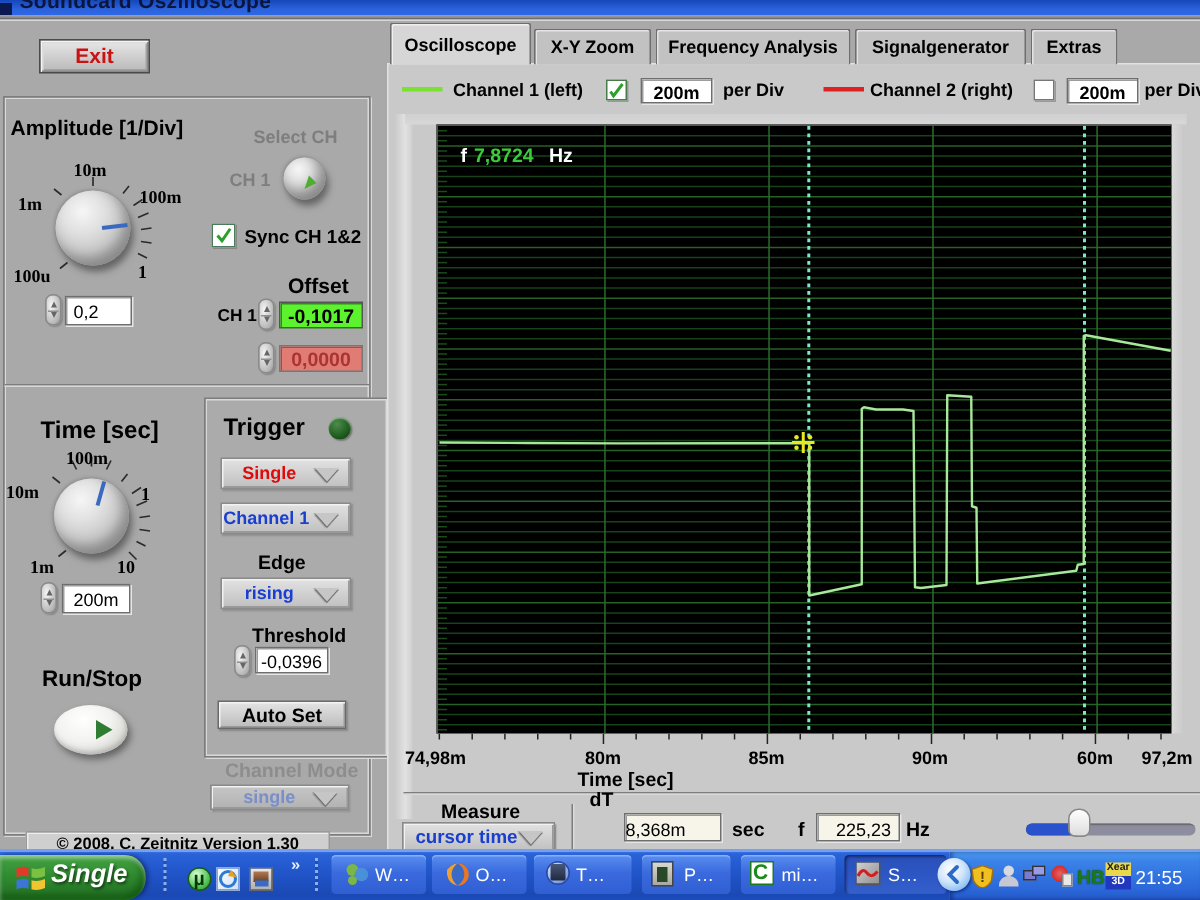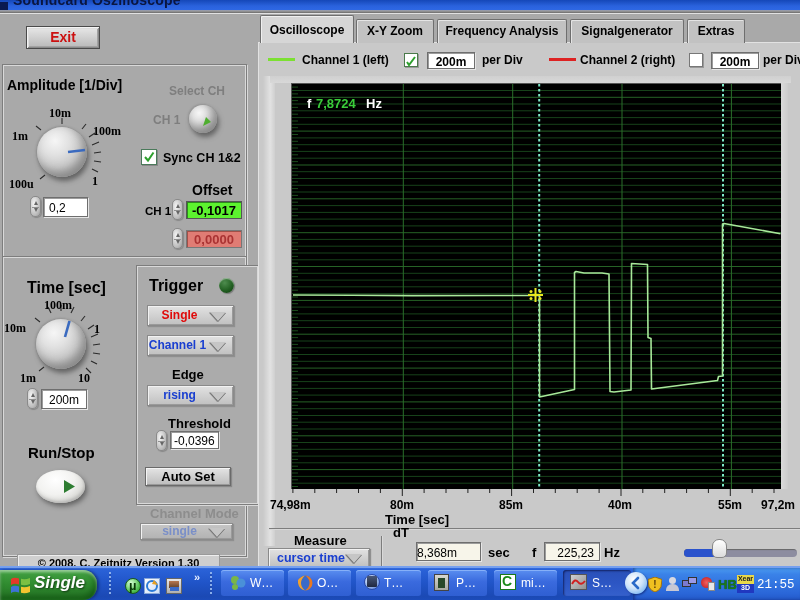--- a/index.html
+++ b/index.html
@@ -364,22 +364,22 @@
     <line x1="395.6" y1="0" x2="395.6" y2="4" stroke="#222" stroke-width="1"></line>
     <line x1="417.4" y1="0" x2="417.4" y2="4" stroke="#222" stroke-width="1"></line>
     <line x1="439.3" y1="0" x2="439.3" y2="7" stroke="#222" stroke-width="1"></line>
     <line x1="461.2" y1="0" x2="461.2" y2="4" stroke="#222" stroke-width="1"></line>
     <line x1="483.0" y1="0" x2="483.0" y2="4" stroke="#222" stroke-width="1"></line>
   </svg>
 
 <div class="abs small-b" style="left:270px; top:498px;">74,98m</div>
 <div class="abs small-b" style="left:390px; top:498px;">80m</div>
 <div class="abs small-b" style="left:499px; top:498px;">85m</div>
-<div class="abs small-b" style="left:608px; top:498px;">40m</div>
-<div class="abs small-b" style="left:718px; top:498px;">55m</div>
+<div class="abs small-b" style="left:608px; top:498px;">90m</div>
+<div class="abs small-b" style="left:718px; top:498px;">60m</div>
 <div class="abs small-b" style="left:761px; top:498px;">97,2m</div>
 <div class="abs small-b" style="left:385px; top:512px; font-size:13px;">Time [sec]</div>
 
 <div class="abs" style="left:269px; top:528px; width:531px; height:2px; border-top:1px solid #7d7d7d; border-bottom:1px solid #d9d9d9;"></div>
 <div class="abs small-b" style="left:294px; top:533px; font-size:13px;">Measure</div>
 <div class="abs dd" style="left:268px; top:548px; width:102px; height:20px; color:#1a3fd0; line-height:18px; padding-right:16px; font-size:12.5px;">cursor time<span class="tri"></span></div>
 <div class="abs" style="left:381px; top:536px; width:1px; height:30px; background:#7d7d7d; box-shadow:1px 0 0 #d9d9d9;"></div>
 
 <div class="abs small-b" style="left:393px; top:525px; font-size:13px;text-align:right;">dT</div>
 <div class="abs inputbox" style="left:416px; top:542px; width:65px; height:19px; padding:3px 5px 0 0; background:#f7f5ea;">8,368m</div>
@@ -481,13 +481,13 @@
   </div>
 <div class="abs" style="left:701px; top:577px; width:14px; height:14px;">
     <div style="position:absolute;left:0;top:0;width:11px;height:11px;border-radius:50%;background:radial-gradient(#f06060,#c01818);"></div>
     <div style="position:absolute;right:0;bottom:0;width:7px;height:9px;background:#e8e8e8;border:1px solid #888;"></div>
   </div>
 <div class="abs" style="left:718px; top:577px; color:#1a7a1a; font-size:13px; font-weight:bold; text-shadow:0 0 1px #083808;">HB</div>
 <div class="abs" style="left:737px; top:575px; width:17px; height:18px;">
     <div style="position:absolute;left:0;top:0;width:17px;height:9px;background:#e8d84a;color:#202020;font-size:7px;font-weight:bold;text-align:center;">Xear</div>
     <div style="position:absolute;left:0;bottom:0;width:17px;height:9px;background:#2038c0;color:#fff;font-size:7px;font-weight:bold;text-align:center;">3D</div>
   </div>
-<div class="abs" style="left:757px; top:578px; color:#fff; font-size:12.5px;font-family:Liberation Mono, monospace;">21:55</div>
+<div class="abs" style="left:757px; top:578px; color:#fff; font-size:12.5px;">21:55</div>
 
 </body></html>

